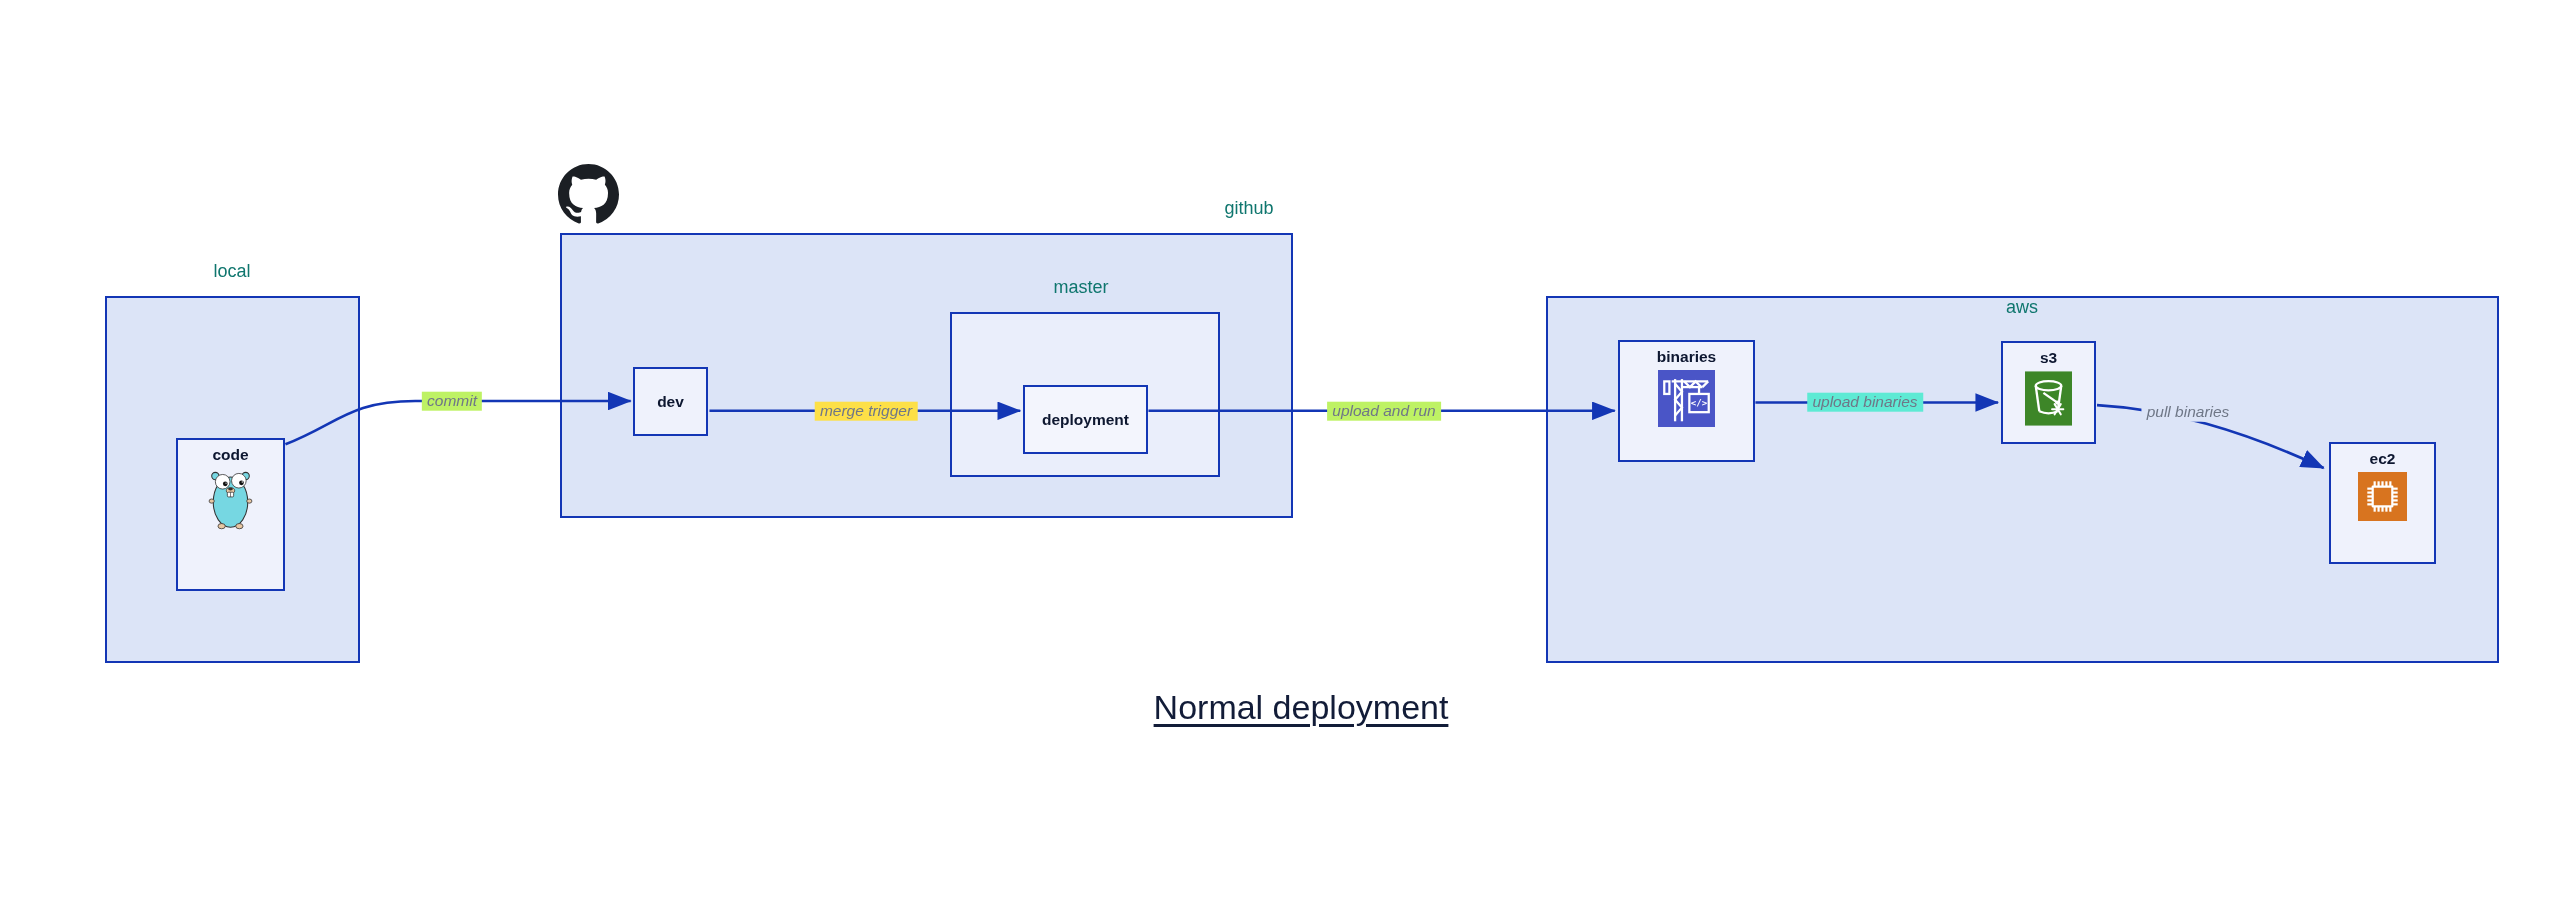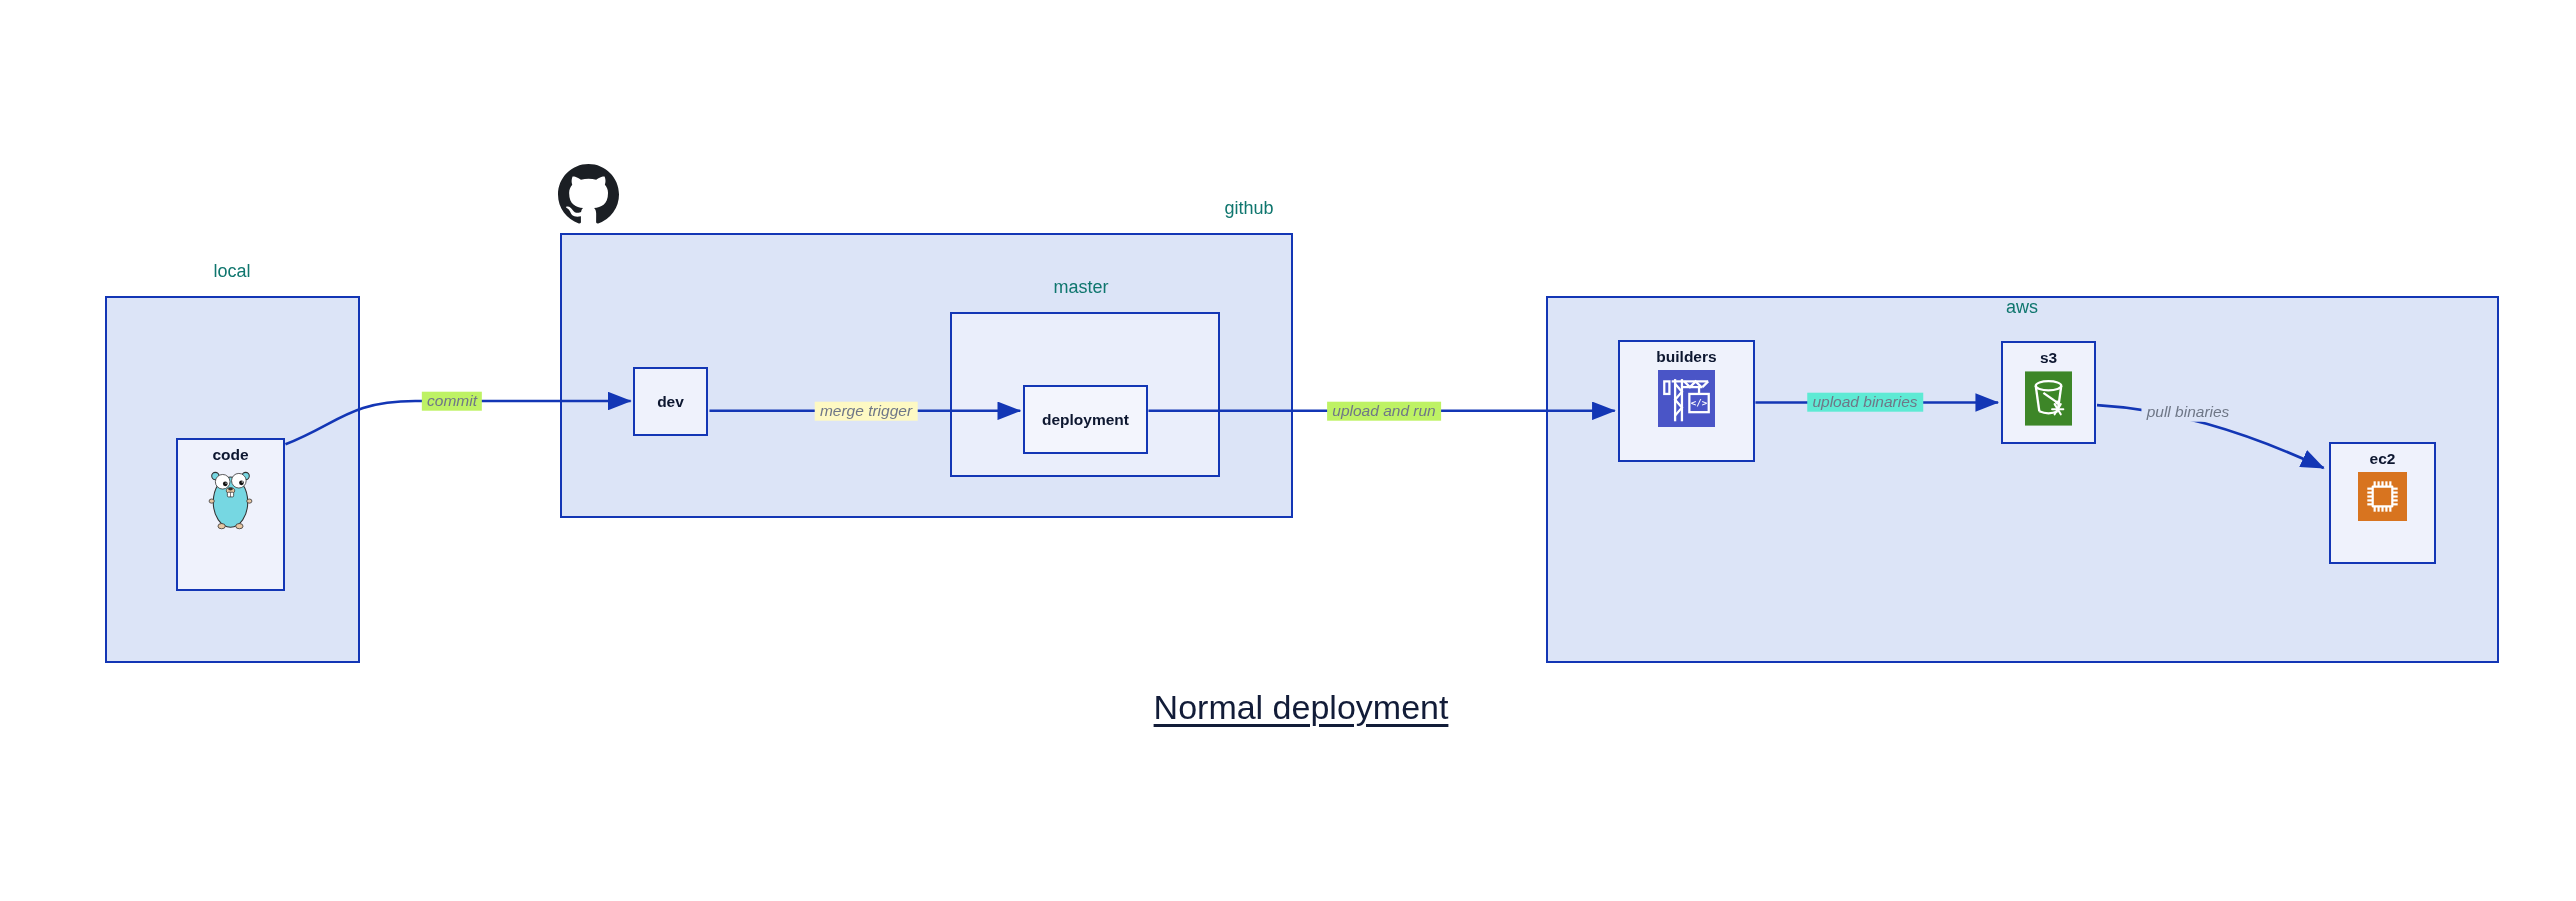--- a/index.html
+++ b/index.html
@@ -34,21 +34,21 @@
 
   .node-icon { display:block; margin:4.1px auto 0 auto; }
   .icon-tile { display:block; margin:5.2px auto 0 auto; }
 
   
   #edges { position:absolute; left:0; top:0; width:2604px; height:902px; pointer-events:none; }
 
   .edge-label { position:absolute; transform:translate(-50%,-50%); font-size:15.5px; font-style:italic;
                 color:#6f7787; white-space:nowrap; padding:0 5.2px; line-height:1.2; }
   .el-commit { left:452px;  top:401px; background:#bef264; }
-  .el-merge  { left:866px; top:411px; background:#fef9c3; }
+  .el-merge  { left:866px; top:411px; background:#fde047; }
   .el-run    { left:1384px; top:411px; background:#bef264; }
   .el-upbin  { left:1865px; top:402px; background:#5eead4; }
   .el-pull   { left:2188px; top:412px; background:#dce4f7; }
 
   
   .octocat { position:absolute; left:558px; top:164px; width:61px; height:61px; }
   .gopher  { width:47px; height:64px; }
 
   .diagram-title { position:absolute; left:1301px; top:688px; transform:translateX(-50%);
                    font-size:34px; color:#121c38; white-space:nowrap;
@@ -105,21 +105,21 @@
 
   <div class="node n-dev">
     <span class="node-label">dev</span>
   </div>
 
   <div class="node n-workflows">
     <span class="node-label">deployment</span>
   </div>
 
   <div class="node n-builders">
-    <span class="node-label top">builders</span>
+    <span class="node-label top">binaries</span>
     <svg class="icon-tile" width="57" height="57" viewBox="0 0 100 100" aria-hidden="true">
       <rect x="0" y="0" width="100" height="100" fill="#4a55c7"></rect>
       <g stroke="#fff" stroke-width="4" fill="none">
         <rect x="11" y="20" width="9" height="22"></rect>
         <line x1="30" y1="16" x2="30" y2="90"></line>
         <line x1="42" y1="16" x2="42" y2="90"></line>
         <polyline points="30,24 42,38 30,52 42,66 30,80"></polyline>
         <line x1="24" y1="20" x2="88" y2="20"></line>
         <line x1="42" y1="30" x2="78" y2="30"></line>
         <polyline points="46,20 56,30 66,20 76,30"></polyline>

